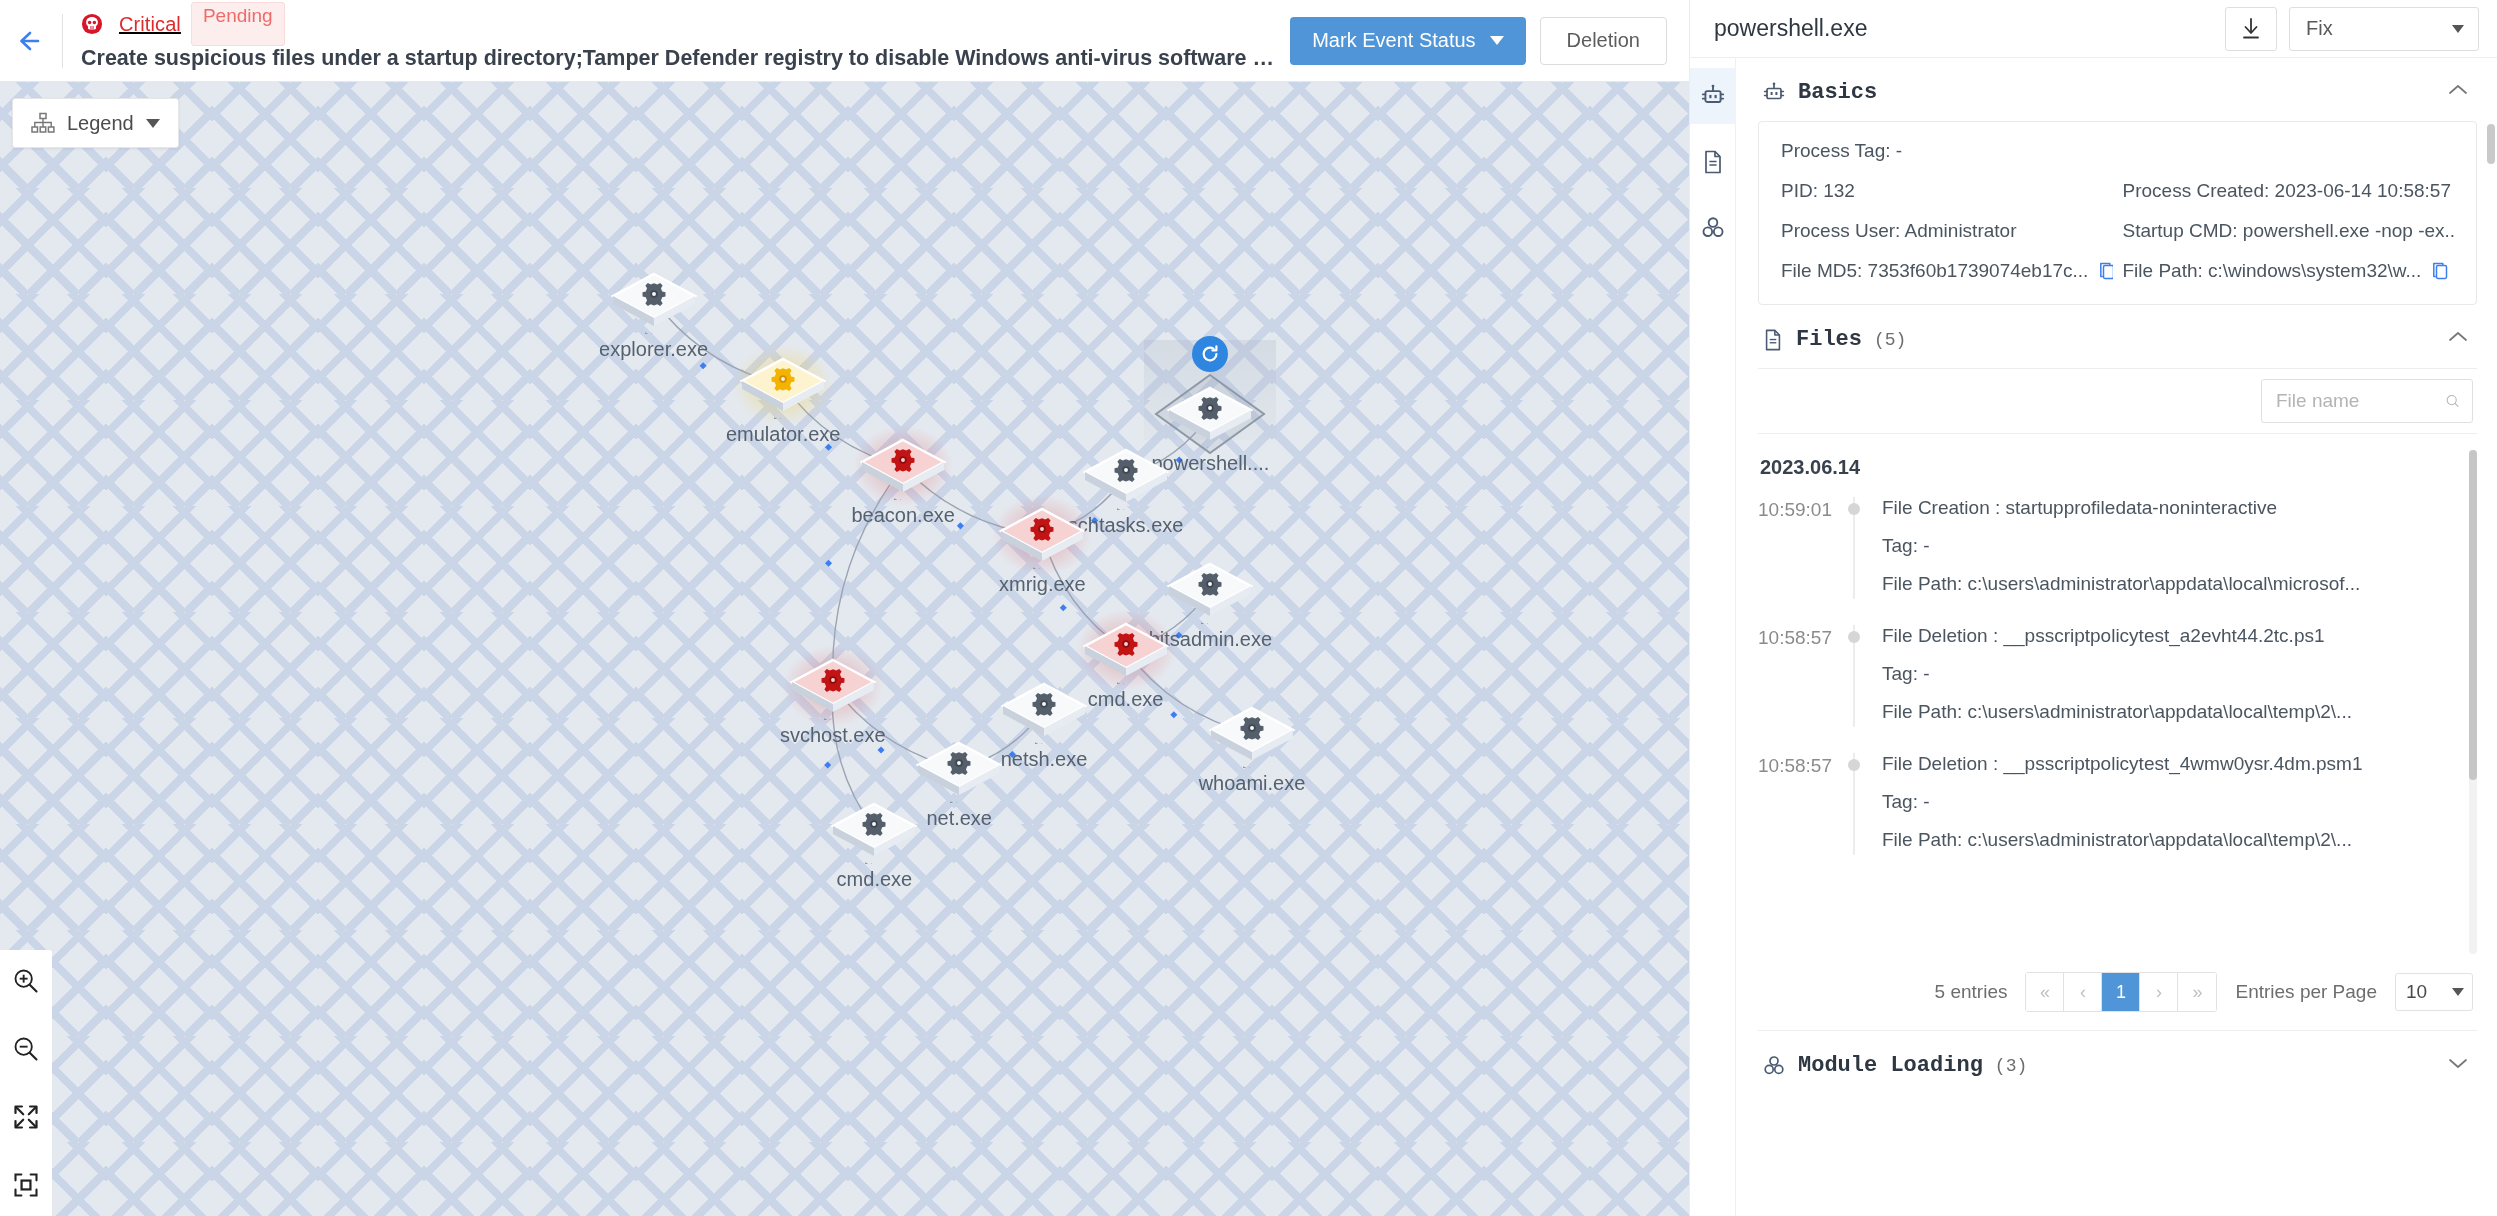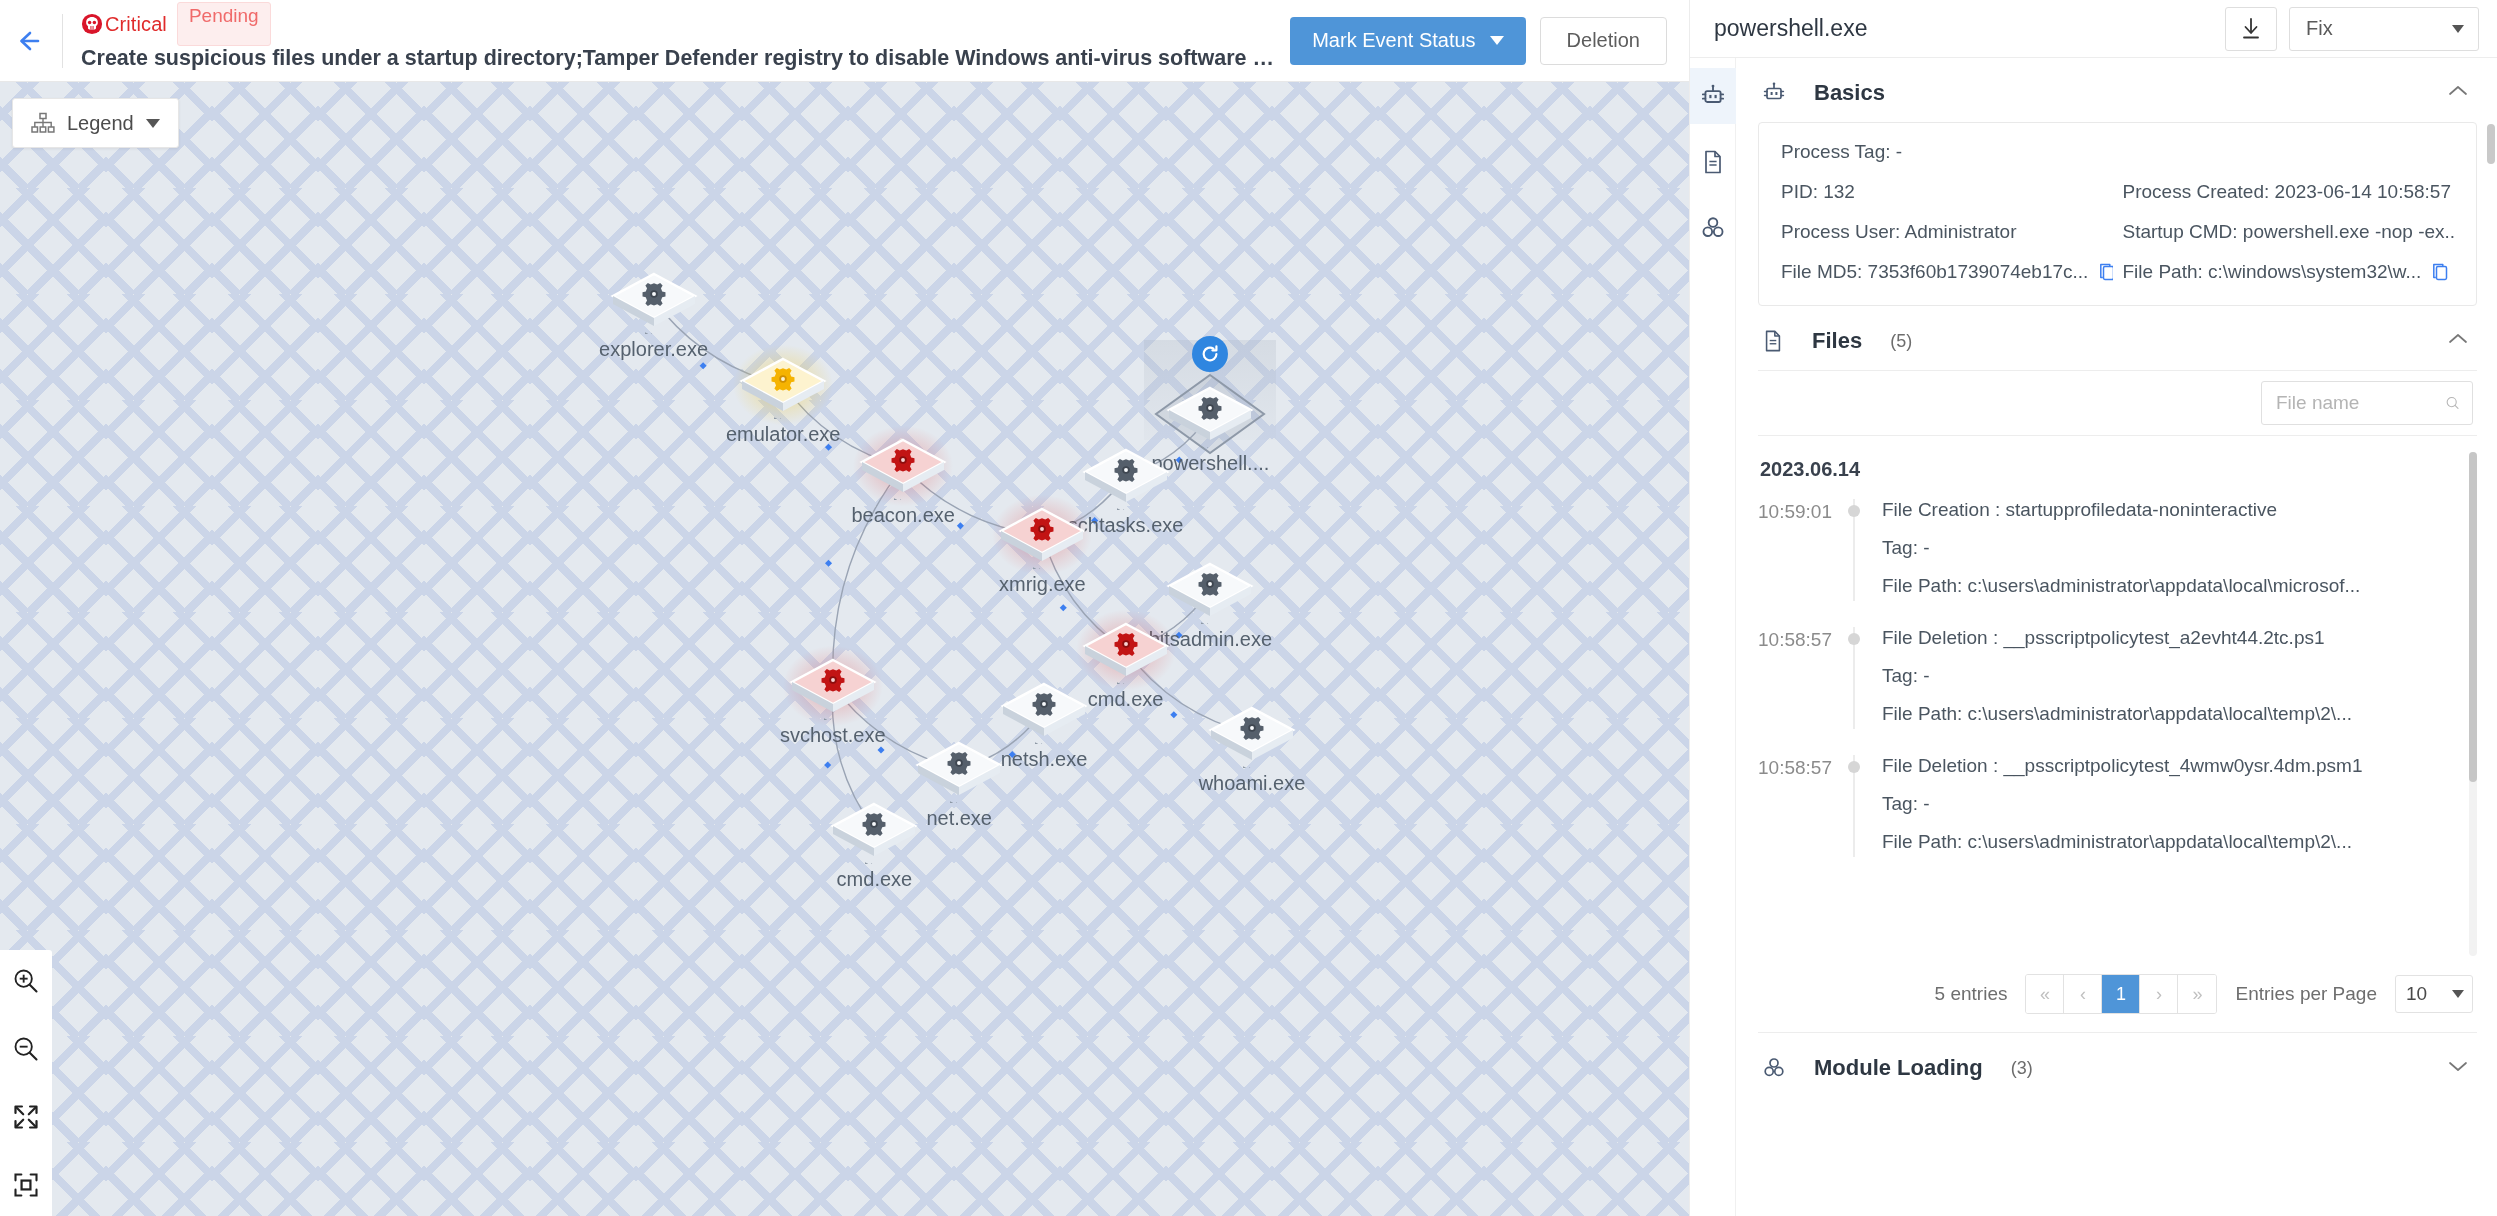--- a/index.html
+++ b/index.html
@@ -19,21 +19,21 @@
     height: 82px; flex: 0 0 82px; background: #fff; display: flex; align-items: center;
     padding: 0 22px 0 10px; border-bottom: 1px solid #e8e8e8;
   }
   .back-btn {
     width: 46px; height: 46px; display: flex; align-items: center; justify-content: center;
     cursor: pointer; flex: 0 0 46px;
   }
   .hdr-divider { width: 1px; height: 54px; background: #e2e2e2; margin: 0 18px 0 6px; flex: 0 0 1px; }
   .hdr-text { flex: 1 1 auto; min-width: 0; }
   .hdr-row1 { display: flex; align-items: center; gap: 10px; height: 28px; }
-  .sev-wrap { display: flex; align-items: flex-start; gap: 2px; }
+  .sev-wrap { display: flex; align-items: flex-start; gap: 16px; text-decoration: underline; }
   .skull-icon { width: 22px; height: 22px; flex: 0 0 22px; }
   .sev-label { font-size: 20px; color: #e02b2b; letter-spacing: .1px; }
   .status-badge {
     font-size: 19px; color: #f06a6a; background: #fdeeee; border: 1px solid #fbdada;
     border-radius: 3px; padding: 3px 11px 20px; line-height: 1;
   }
   .hdr-title {
     font-size: 21.5px; font-weight: bold; color: #39414d; margin-top: 8px;
     white-space: nowrap; overflow: hidden; text-overflow: ellipsis;
   }
@@ -135,21 +135,21 @@
     display: flex; flex-direction: column; align-items: center; padding-top: 10px; gap: 10px;
   }
   .rail-item {
     width: 46px; height: 56px; display: flex; align-items: center; justify-content: center; cursor: pointer;
   }
   .rail-item.active { background: #eef4fb; }
 
   .rp-content { flex: 1 1 auto; overflow: hidden; padding: 0 20px 0 22px; position: relative; }
 
   .section-head {
-    display: flex; align-items: center; gap: 28px; padding: 22px 8px 16px 4px;
+    display: flex; align-items: center; gap: 12px; padding: 22px 8px 16px 4px; font-family: Liberation Mono, monospace;
   }
   .section-title { font-size: 22px; font-weight: bold; color: #2e3742; }
   .section-count { font-size: 18px; color: #6d6d6d; font-weight: normal; }
   .chev { margin-left: auto; cursor: pointer; }
 
   .basics-card {
     border: 1px solid #e9e9e9; border-radius: 4px; padding: 18px 22px 22px;
     display: grid; grid-template-columns: 1fr 1fr; row-gap: 18px; column-gap: 10px;
   }
   .kv { font-size: 19px; color: #4a5560; display: flex; align-items: center; gap: 10px; white-space: nowrap; overflow: hidden; }

